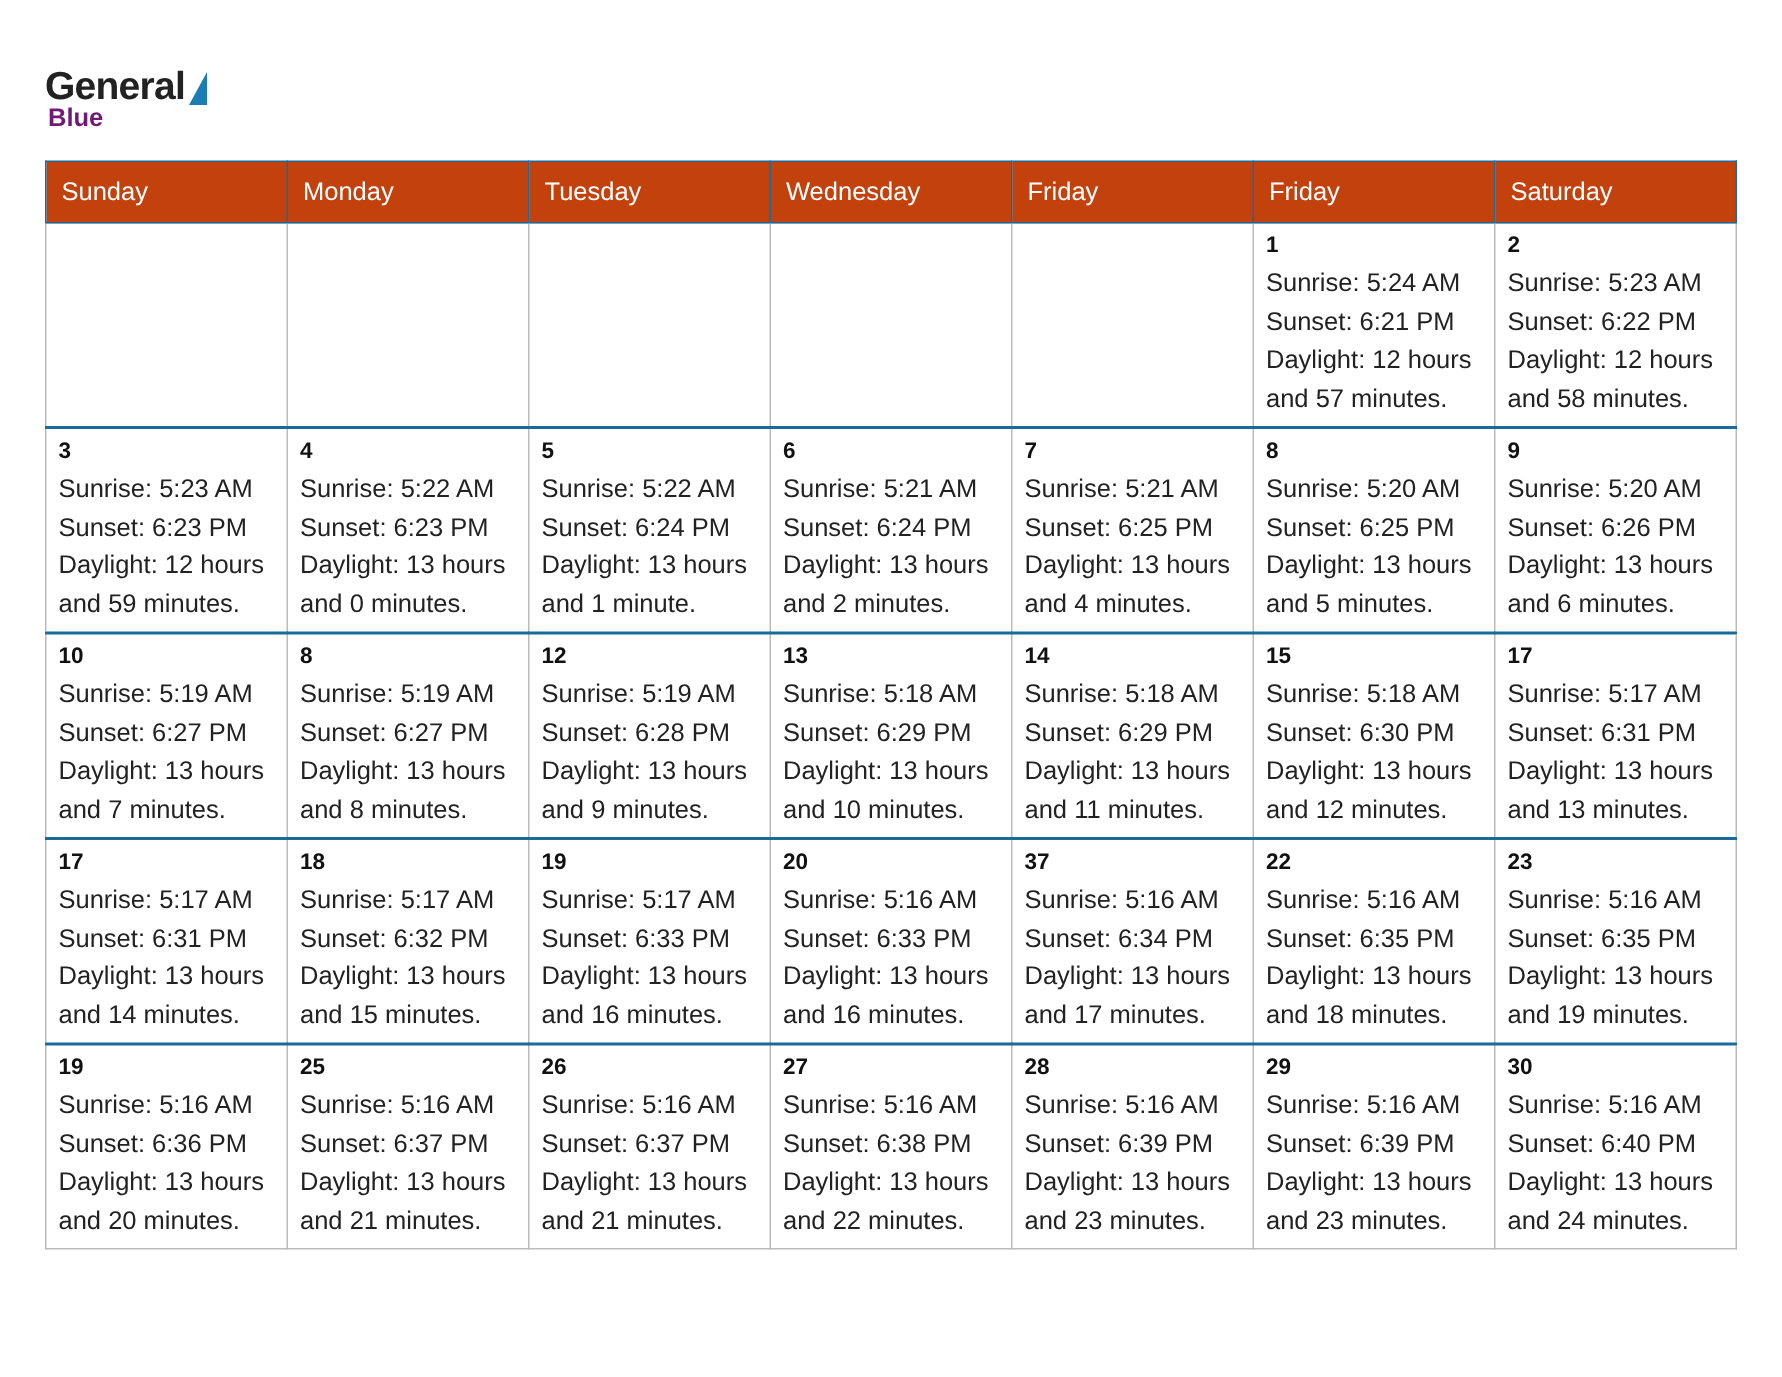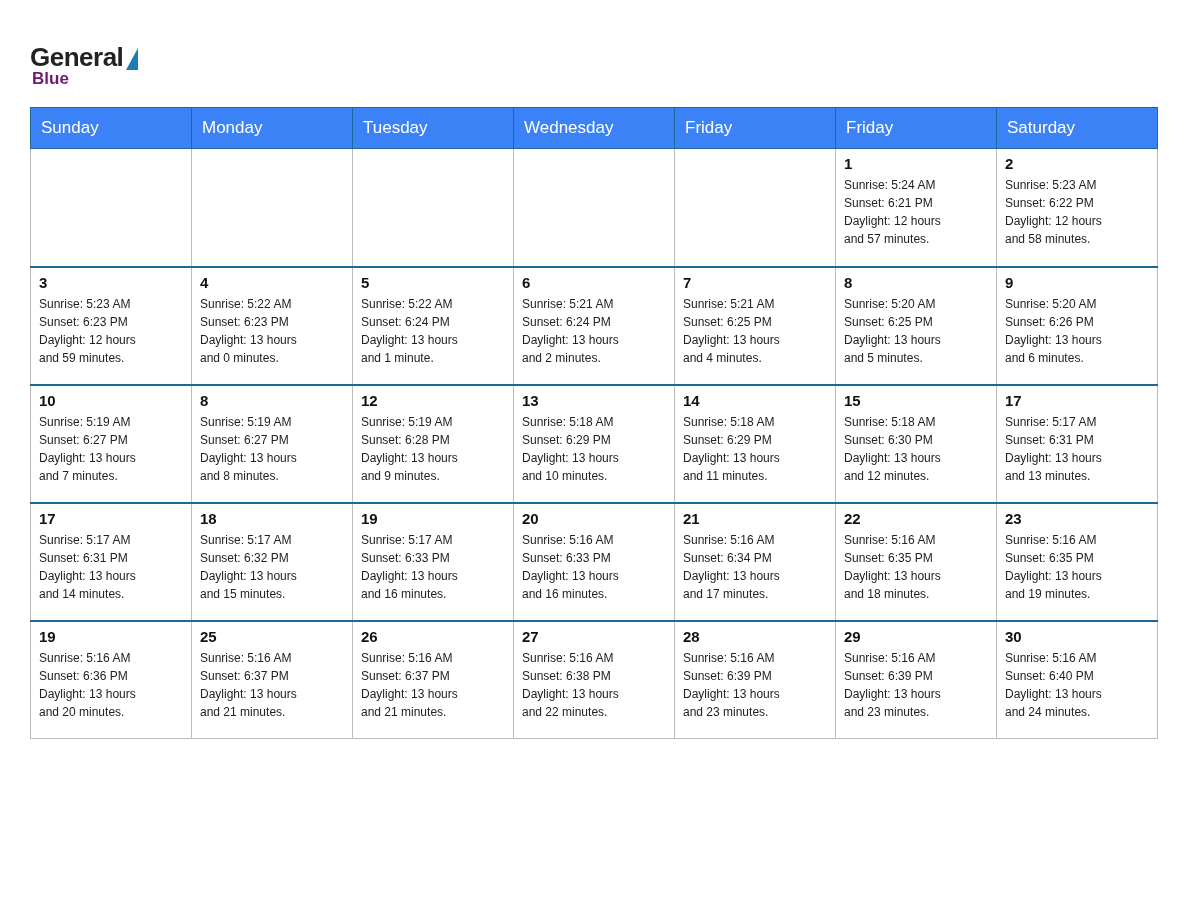--- a/index.html
+++ b/index.html
@@ -61,21 +61,21 @@
       font-size: 20px;
       color: #333;
       margin-top: 2px;
     }
     .calendar {
       width: 100%;
       border-collapse: collapse;
       border: 1px solid #aaa;
     }
     .calendar th {
-      background-color: #3b82f6;
+      background-color: #c2410c;
       color: #fff;
       text-align: left;
       padding: 10px 10px;
       font-size: 17px;
       font-weight: normal;
       border: 1px solid #1a6a9a;
     }
     .calendar td {
       vertical-align: top;
       border: 1px solid #bbb;
@@ -89,21 +89,21 @@
     .calendar tr.week-row td {
       height: 118px;
     }
     .day-num {
       font-size: 15px;
       font-weight: bold;
       color: #111;
       margin-bottom: 4px;
     }
     .day-info {
-      font-size: 12px;
+      font-size: 17px;
       color: #222;
       line-height: 1.5;
     }
     .empty-cell {
       background: #f9f9f9;
     }
     .week-divider {
       border-top: 2px solid #1a6a9a;
     }
   </style>
@@ -219,21 +219,21 @@
         </td>
         <td>
           <div class="day-num">19</div>
           <div class="day-info">Sunrise: 5:17 AM<br>Sunset: 6:33 PM<br>Daylight: 13 hours<br>and 16 minutes.</div>
         </td>
         <td>
           <div class="day-num">20</div>
           <div class="day-info">Sunrise: 5:16 AM<br>Sunset: 6:33 PM<br>Daylight: 13 hours<br>and 16 minutes.</div>
         </td>
         <td>
-          <div class="day-num">21</div>
+          <div class="day-num">37</div>
           <div class="day-info">Sunrise: 5:16 AM<br>Sunset: 6:34 PM<br>Daylight: 13 hours<br>and 17 minutes.</div>
         </td>
         <td>
           <div class="day-num">22</div>
           <div class="day-info">Sunrise: 5:16 AM<br>Sunset: 6:35 PM<br>Daylight: 13 hours<br>and 18 minutes.</div>
         </td>
         <td>
           <div class="day-num">23</div>
           <div class="day-info">Sunrise: 5:16 AM<br>Sunset: 6:35 PM<br>Daylight: 13 hours<br>and 19 minutes.</div>
         </td>

